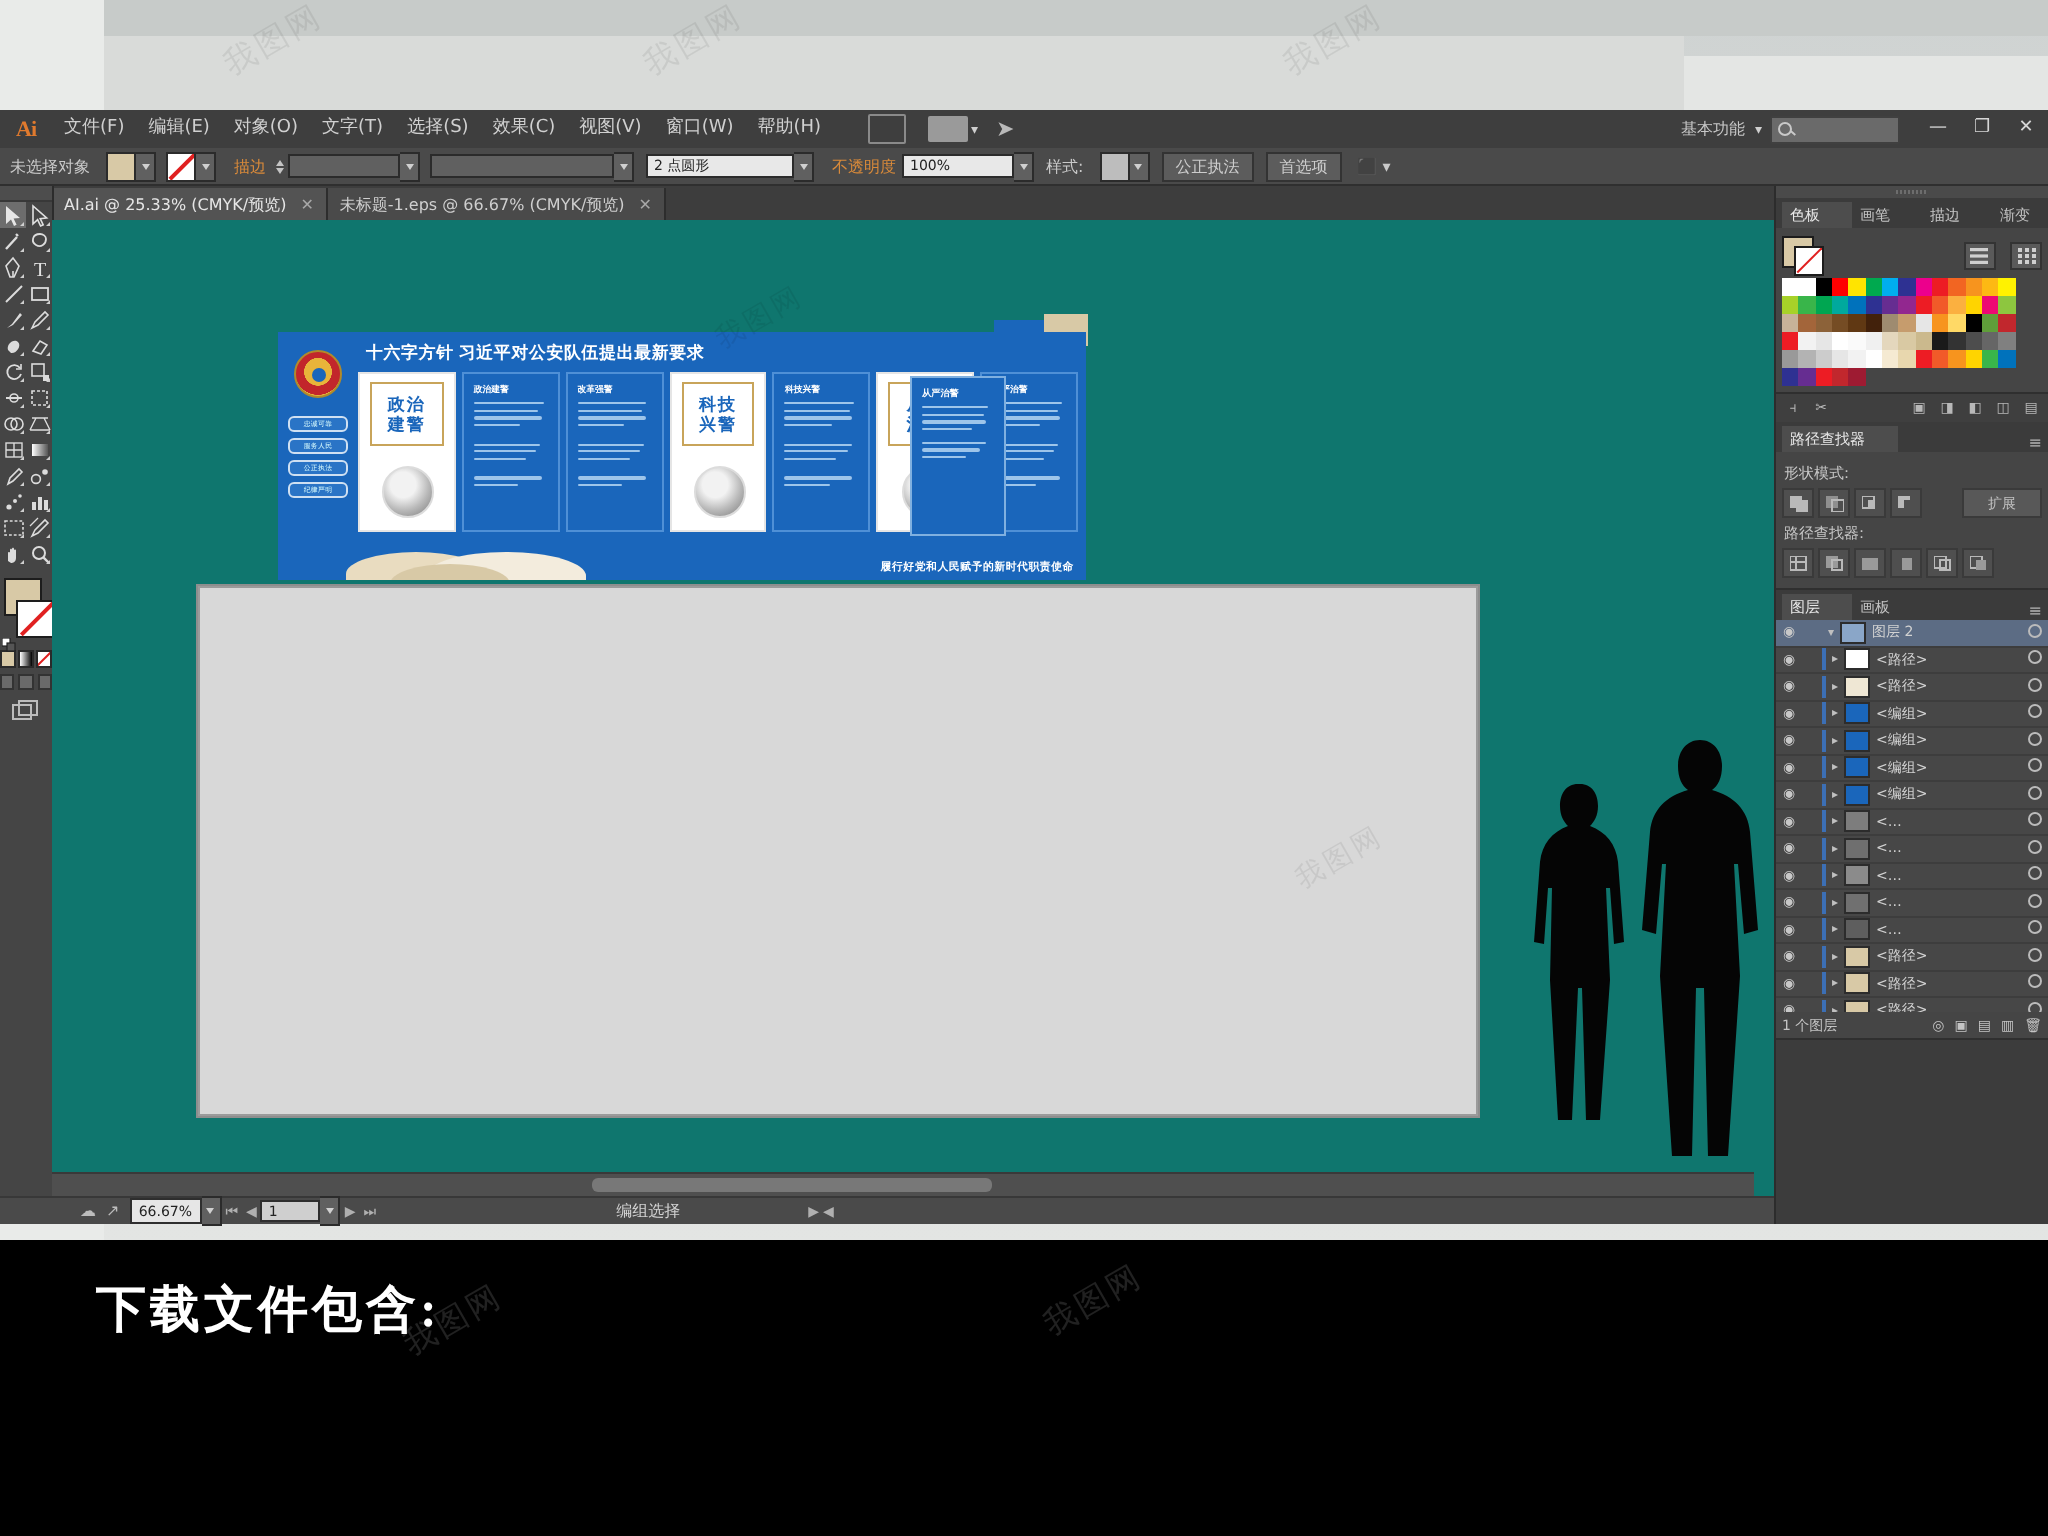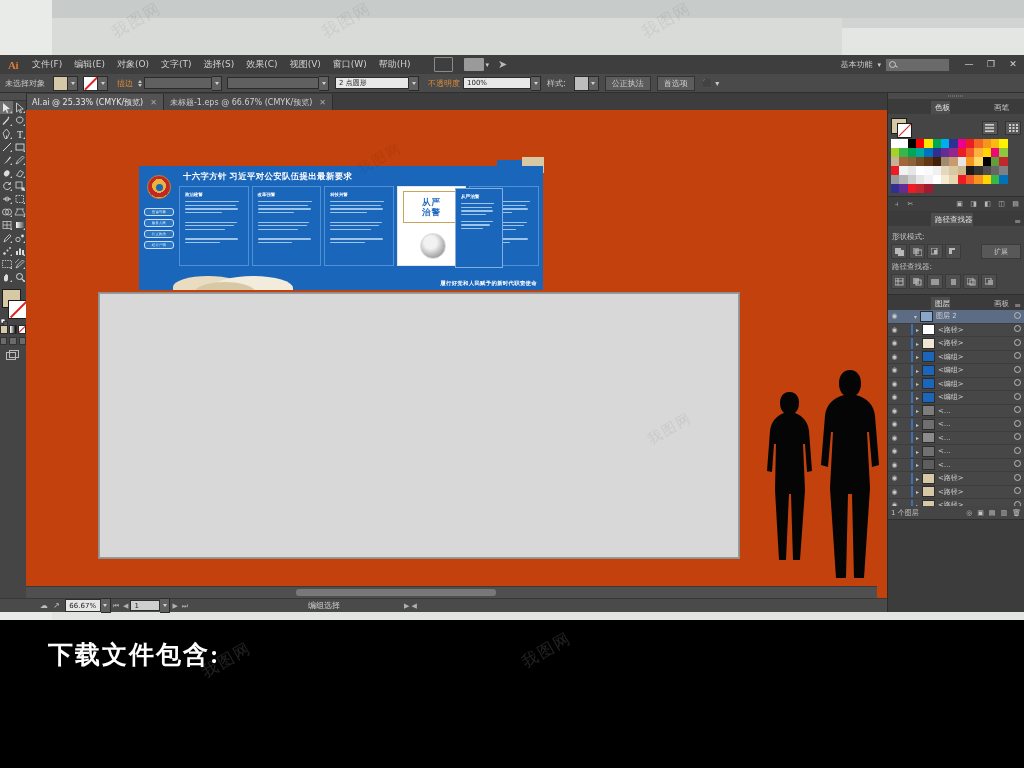--- a/index.html
+++ b/index.html
@@ -45,21 +45,21 @@
   .sw{width:13px;height:13px;border:1px solid #2b2b2b;display:inline-block;}
   .sw.fill{background:#d8c9a6;}
   .sw.none{background:#fff;position:relative;overflow:hidden;}
   .sw.none:after{content:"";position:absolute;left:-2px;top:5px;width:19px;height:1.5px;background:#e02020;transform:rotate(-45deg);}
   .sw.dark{background:#bdbdbd;}
   .drop{width:9px;height:13px;background:#606060;border:1px solid #2b2b2b;border-left:none;
      display:inline-flex;align-items:center;justify-content:center;}
   .drop:after{content:"";border-left:2.5px solid transparent;border-right:2.5px solid transparent;border-top:3px solid #d0d0d0;}
   .fld{height:12px;background:#606060;border:1px solid #2b2b2b;display:inline-flex;align-items:center;
      padding:0 3px;color:#d4d4d4;font-size:7px;box-sizing:border-box;}
-  .fld.w56{width:68px;} .fld.w74{width:74px;} .fld.w92{width:92px;}
+  .fld.w56{width:56px;} .fld.w74{width:74px;} .fld.w92{width:92px;}
   .fld.light{background:#e8e8e8;color:#222;}
   .stepper{width:7px;height:12px;display:inline-flex;flex-direction:column;justify-content:center;align-items:center;margin-right:1px;}
   .stepper i{border-left:2.5px solid transparent;border-right:2.5px solid transparent;display:block;}
   .stepper i.u{border-bottom:3px solid #c4c4c4;margin-bottom:1px;}
   .stepper i.d{border-top:3px solid #c4c4c4;}
   .btn-dark{height:13px;background:#5c5c5c;border:1px solid #333;color:#ccc;font-size:8px;
      display:inline-flex;align-items:center;padding:0 6px;margin-left:6px;white-space:nowrap;}
 
   
   .tabbar{position:absolute;left:26px;top:38px;width:862px;height:17px;background:#3d3d3d;display:flex;align-items:flex-end;}
@@ -82,21 +82,21 @@
   .tb-stroke{position:absolute;left:8px;top:13px;width:17px;height:17px;background:#fff;border:1px solid #1d1d1d;overflow:hidden;}
   .tb-stroke:after{content:"";position:absolute;left:-2px;top:7px;width:24px;height:1.6px;background:#e02020;transform:rotate(-45deg);}
   .tb-mini{position:absolute;left:1px;top:24px;width:7px;height:7px;}
   .tb-row{display:flex;justify-content:center;gap:1px;margin-top:2px;}
   .tb-sq{width:7px;height:7px;border:1px solid #2a2a2a;}
   .tb-bot{display:flex;justify-content:center;gap:2px;margin-top:3px;}
   .tb-bs{width:6px;height:6px;background:#6a6a6a;border:1px solid #333;}
   .tb-scr{margin-top:5px;display:flex;justify-content:center;}
 
   
-  .docarea{position:absolute;left:26px;top:55px;width:862px;height:488px;background:#c2410c;overflow:hidden;}
+  .docarea{position:absolute;left:26px;top:55px;width:862px;height:488px;background:#0f766e;overflow:hidden;}
   .artboard{position:absolute;left:73px;top:183px;width:640px;height:265px;background:#d8d8d8;
      box-shadow:0 0 0 1px #8e8e8e;}
   .artboard-line{position:absolute;left:73px;top:183px;width:640px;height:265px;border:1px solid #9b9b9b;box-sizing:border-box;}
 
   
   .vscroll{position:absolute;right:0;top:55px;width:11px;height:488px;background:#4f4f4f;border-left:1px solid #393939;}
   .vthumb{position:absolute;left:2px;top:140px;width:7px;height:200px;background:#787878;border-radius:3px;}
   .hscroll{position:absolute;left:26px;bottom:14px;width:851px;height:11px;background:#4f4f4f;border-top:1px solid #393939;}
   .hthumb{position:absolute;left:270px;top:2px;width:200px;height:7px;background:#787878;border-radius:3px;}
 
@@ -112,21 +112,21 @@
   .sb-mode{color:#d2d2d2;font-size:8px;margin-left:118px;}
   .sb-arrow{color:#b0b0b0;font-size:7px;margin-left:64px;}
 
   
   .rpanels{position:absolute;right:0;top:38px;width:136px;height:519px;background:#3c3c3c;border-left:1px solid #2c2c2c;}
   .pnl{background:#454545;border-bottom:1px solid #2f2f2f;}
   .pnl-grip{height:6px;background:#4a4a4a;position:relative;}
   .pnl-grip:after{content:"";position:absolute;left:50%;top:2px;margin-left:-8px;width:16px;height:2px;
      background:repeating-linear-gradient(90deg,#6d6d6d 0 1px,transparent 1px 2px);}
   .ptabs{display:flex;align-items:flex-end;height:15px;background:#3b3b3b;padding-left:3px;}
-  .ptab{font-size:7.5px;color:#c4c4c4;padding:2px 0 2px 4px;height:13px;box-sizing:border-box;white-space:nowrap;margin-left:40px;}
+  .ptab{font-size:7.5px;color:#c4c4c4;padding:2px 16px 2px 4px;height:13px;box-sizing:border-box;white-space:nowrap;}
   .ptab.active{background:#4d4d4d;color:#e8e8e8;}
   .pmenu{margin-left:auto;color:#b4b4b4;font-size:8px;padding-right:3px;}
   .pbody{padding:3px;}
   .sw-top{display:flex;align-items:center;justify-content:space-between;margin-bottom:3px;}
   .sw-big{position:relative;width:20px;height:18px;}
   .sw-bg1{position:absolute;left:0;top:0;width:14px;height:14px;background:#d8c9a6;border:1px solid #1c1c1c;}
   .sw-bg2{position:absolute;left:6px;top:5px;width:13px;height:13px;background:#fff;border:1px solid #1c1c1c;overflow:hidden;}
   .sw-bg2:after{content:"";position:absolute;left:-2px;top:5px;width:19px;height:1.4px;background:#e02020;transform:rotate(-45deg);}
   .viewbtn{width:14px;height:12px;background:#5a5a5a;border:1px solid #333;display:inline-flex;align-items:center;justify-content:center;margin-left:2px;}
   .swatches{display:flex;flex-wrap:wrap;width:117px;}
@@ -493,20 +493,27 @@
         <div class="art-main">
           <div class="art-badge"></div>
           <div class="art-header">十六字方针 习近平对公安队伍提出最新要求</div>
           <div class="art-tags" id="arttags">
               <div class="art-tag">忠诚可靠</div>
               <div class="art-tag">服务人民</div>
               <div class="art-tag">公正执法</div>
               <div class="art-tag">纪律严明</div>
             </div>
           <div class="cards" id="artcards">
+              <div class="card white">
+                <div class="card-title-box">
+                  <div class="card-title">政治</div>
+                  <div class="card-title">建警</div>
+                </div>
+                <div class="card-photo"></div>
+              </div>
               <div class="card blue">
                 <div class="card-bluetitle">政治建警</div>
                 <div class="card-lines">
                   <i style="width:94%"></i>
                   <i style="width:88%"></i>
                   <i style="width:92%"></i>
                   <i style="width:64%"></i>
                   <i style="height:4px;background:transparent"></i>
                   <i style="width:90%"></i>
                   <i style="width:85%"></i>
@@ -524,20 +531,27 @@
                   <i style="width:92%"></i>
                   <i style="width:64%"></i>
                   <i style="height:4px;background:transparent"></i>
                   <i style="width:90%"></i>
                   <i style="width:85%"></i>
                   <i style="width:70%"></i>
                   <i style="height:4px;background:transparent"></i>
                   <i style="width:92%"></i>
                   <i style="width:60%"></i>
                 </div>
+              </div>
+              <div class="card white">
+                <div class="card-title-box">
+                  <div class="card-title">科技</div>
+                  <div class="card-title">兴警</div>
+                </div>
+                <div class="card-photo"></div>
               </div>
               <div class="card blue">
                 <div class="card-bluetitle">科技兴警</div>
                 <div class="card-lines">
                   <i style="width:94%"></i>
                   <i style="width:88%"></i>
                   <i style="width:92%"></i>
                   <i style="width:64%"></i>
                   <i style="height:4px;background:transparent"></i>
                   <i style="width:90%"></i>

